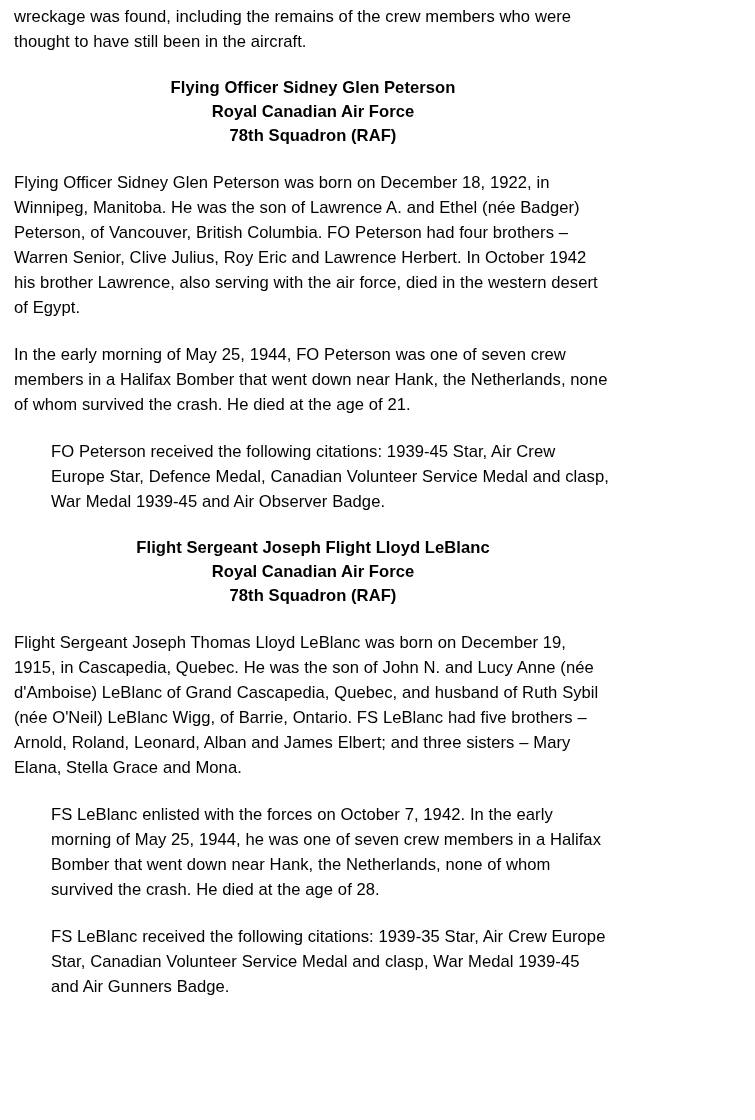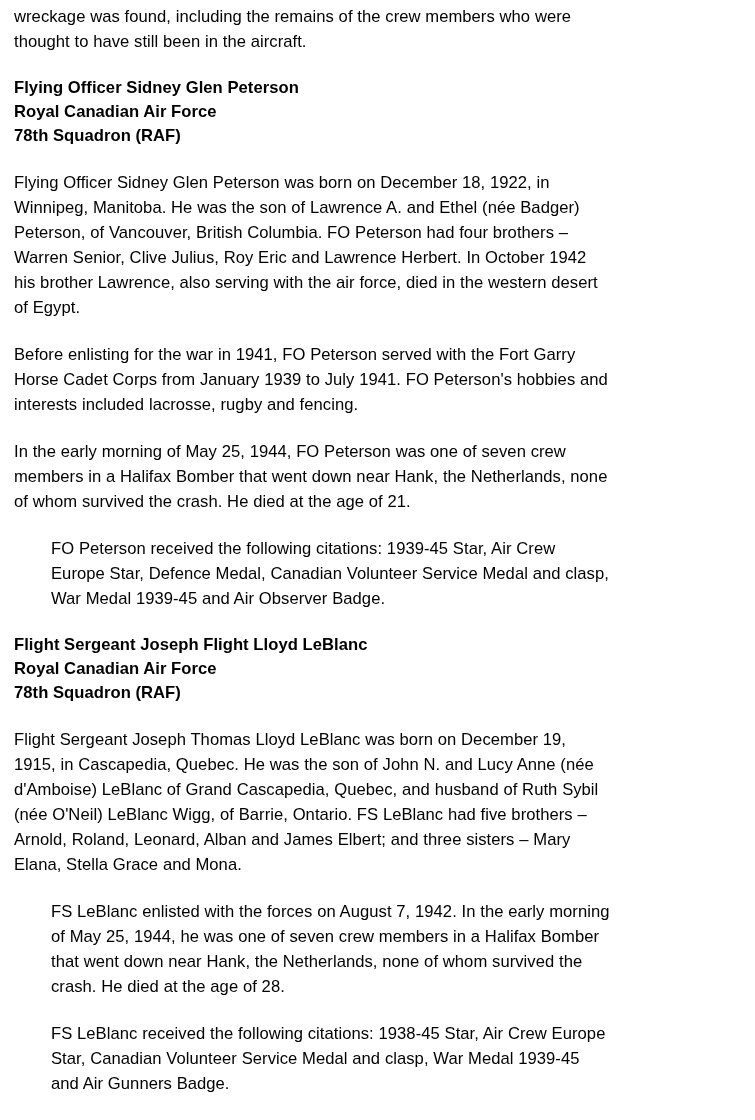--- a/index.html
+++ b/index.html
@@ -26,43 +26,43 @@
     text-align: left;
     letter-spacing: 0.05px;
     word-spacing: 0.1px;
   }
   p.para.indented {
     padding-left: 4px;
     margin-left: 33px;
   }
   .heading-block {
     margin: 0 0 22px 0;
+    text-align: center;
   }
   .heading-block .hline {
     font-size: 16.6px;
     line-height: 24px;
     font-weight: bold;
     letter-spacing: 0.05px;
   }
 </style>
 </head>
 <body style="background: rgb(255, 255, 255); color: rgb(0, 0, 0);">
 
 <div id="doc">
     <p class="para">wreckage was found, including the remains of the crew members who were thought to have still been in the aircraft.</p>
     <div class="heading-block">
       <div class="hline">Flying Officer Sidney Glen Peterson</div>
       <div class="hline">Royal Canadian Air Force</div>
       <div class="hline">78th Squadron (RAF)</div>
     </div>
     <p class="para">Flying Officer Sidney Glen Peterson was born on December 18, 1922, in Winnipeg, Manitoba. He was the son of Lawrence A. and Ethel (née Badger) Peterson, of Vancouver, British Columbia. FO Peterson had four brothers – Warren Senior, Clive Julius, Roy Eric and Lawrence Herbert. In October 1942 his brother Lawrence, also serving with the air force, died in the western desert of Egypt.</p>
-    <p class="para">Before enlisting for the war in 1941, FO Peterson served with the Fort Garry Horse Cadet Corps from January 1939 to July 1941. FO Peterson's hobbies and interests included lacrosse, rugby and fencing.</p>
     <p class="para">In the early morning of May 25, 1944, FO Peterson was one of seven crew members in a Halifax Bomber that went down near Hank, the Netherlands, none of whom survived the crash. He died at the age of 21.</p>
     <p class="para indented">FO Peterson received the following citations: 1939-45 Star, Air Crew Europe Star, Defence Medal, Canadian Volunteer Service Medal and clasp, War Medal 1939-45 and Air Observer Badge.</p>
     <div class="heading-block">
       <div class="hline">Flight Sergeant Joseph Flight Lloyd LeBlanc</div>
       <div class="hline">Royal Canadian Air Force</div>
       <div class="hline">78th Squadron (RAF)</div>
     </div>
     <p class="para">Flight Sergeant Joseph Thomas Lloyd LeBlanc was born on December 19, 1915, in Cascapedia, Quebec. He was the son of John N. and Lucy Anne (née d'Amboise) LeBlanc of Grand Cascapedia, Quebec, and husband of Ruth Sybil (née O'Neil) LeBlanc Wigg, of Barrie, Ontario. FS LeBlanc had five brothers – Arnold, Roland, Leonard, Alban and James Elbert; and three sisters – Mary Elana, Stella Grace and Mona.</p>
-    <p class="para indented">FS LeBlanc enlisted with the forces on August 7, 1942. In the early morning of May 25, 1944, he was one of seven crew members in a Halifax Bomber that went down near Hank, the Netherlands, none of whom survived the crash. He died at the age of 28.</p>
-    <p class="para indented">FS LeBlanc received the following citations: 1938-45 Star, Air Crew Europe Star, Canadian Volunteer Service Medal and clasp, War Medal 1939-45 and Air Gunners Badge.</p>
+    <p class="para indented">FS LeBlanc enlisted with the forces on October 7, 1942. In the early morning of May 25, 1944, he was one of seven crew members in a Halifax Bomber that went down near Hank, the Netherlands, none of whom survived the crash. He died at the age of 28.</p>
+    <p class="para indented">FS LeBlanc received the following citations: 1939-35 Star, Air Crew Europe Star, Canadian Volunteer Service Medal and clasp, War Medal 1939-45 and Air Gunners Badge.</p>
   </div>
 
 </body></html>

